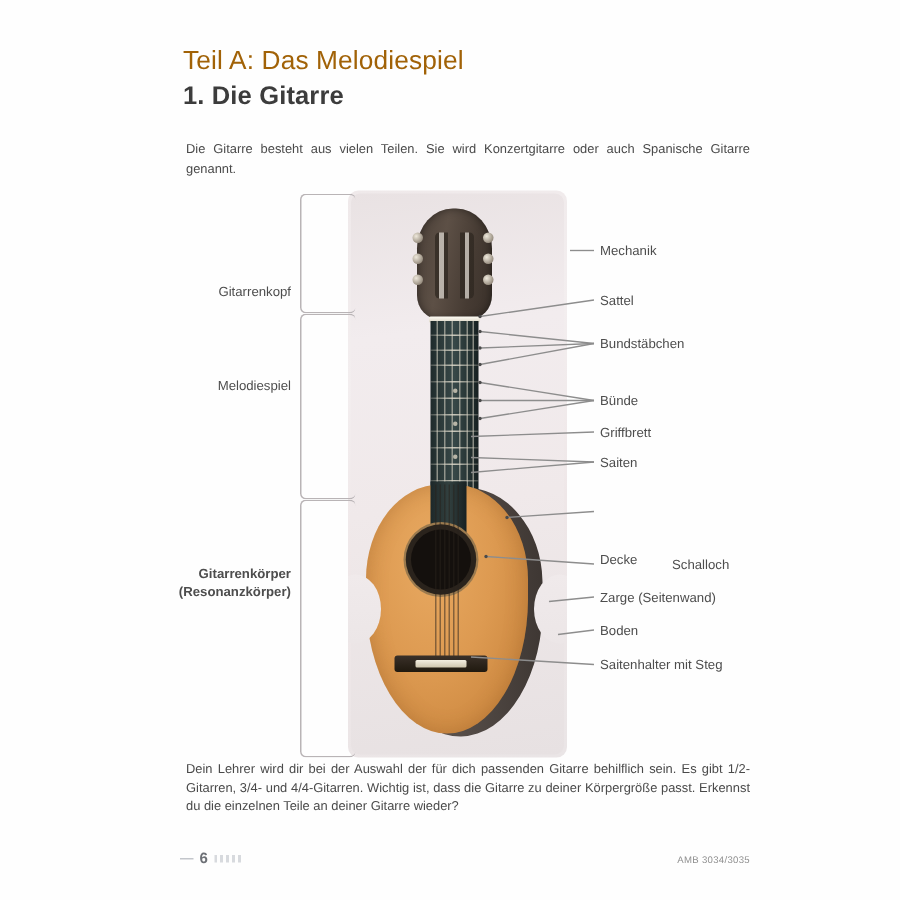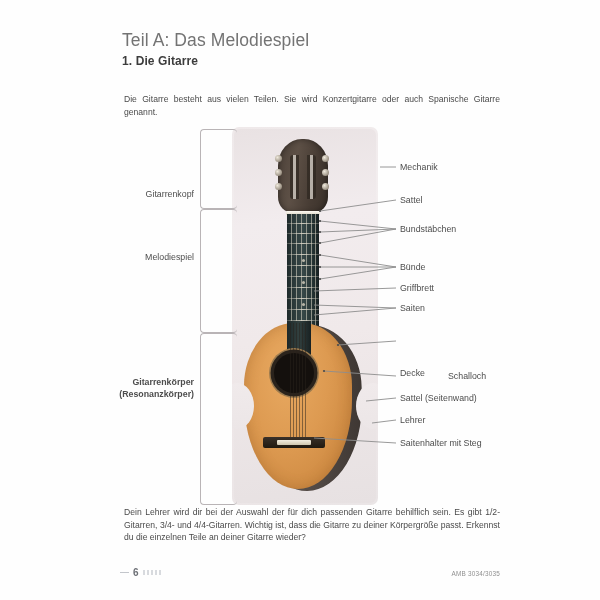--- a/index.html
+++ b/index.html
@@ -21,29 +21,29 @@
     background: #fefefe;
   }
 
   
   .h-part {
     position: absolute;
     left: 122px;
     top: 30px;
     font-size: 17.5px;
     font-weight: 400;
-    color: #737373;
+    color: #a16207;
     letter-spacing: 0.1px;
     white-space: nowrap;
   }
   .h-chapter {
     position: absolute;
     left: 122px;
     top: 54px;
-    font-size: 12px;
+    font-size: 17px;
     font-weight: bold;
     color: #3c3c3c;
     letter-spacing: 0.1px;
     white-space: nowrap;
   }
 
   
   .para {
     position: absolute;
     left: 124px;
@@ -411,22 +411,22 @@
     </div>
 
     <div class="lbl lbl-right" id="rl-0" style="left: 272px; top: 37px;">Mechanik</div>
     <div class="lbl lbl-right" id="rl-1" style="left: 272px; top: 70px;">Sattel</div>
     <div class="lbl lbl-right" id="rl-2" style="left: 272px; top: 99px;">Bundstäbchen</div>
     <div class="lbl lbl-right" id="rl-3" style="left: 272px; top: 137px;">Bünde</div>
     <div class="lbl lbl-right" id="rl-4" style="left: 272px; top: 158px;">Griffbrett</div>
     <div class="lbl lbl-right" id="rl-5" style="left: 272px; top: 178px;">Saiten</div>
     <div class="lbl lbl-right" id="rl-6" style="left: 272px; top: 211px; margin-top: 32px;">Decke</div>
     <div class="lbl lbl-right" id="rl-7" style="left: 272px; top: 246px; margin-left: 48px;">Schalloch</div>
-    <div class="lbl lbl-right" id="rl-8" style="left: 272px; top: 268px;">Sattel (Seitenwand)</div>
-    <div class="lbl lbl-right" id="rl-9" style="left: 272px; top: 290px;">Lehrer</div>
+    <div class="lbl lbl-right" id="rl-8" style="left: 272px; top: 268px;">Zarge (Seitenwand)</div>
+    <div class="lbl lbl-right" id="rl-9" style="left: 272px; top: 290px;">Boden</div>
     <div class="lbl lbl-right" id="rl-10" style="left: 272px; top: 313px;">Saitenhalter mit Steg</div>
   </div>
 
   <div class="para para-outro">Dein Lehrer wird dir bei der Auswahl der für dich passenden Gitarre behilflich sein. Es gibt 1/2-Gitarren, 3/4- und 4/4-Gitarren. Wichtig ist, dass die Gitarre zu deiner Körpergröße passt. Erkennst du die einzelnen Teile an deiner Gitarre wieder?</div>
 
   <div class="footer-left">
     <div class="fl-rule thin"></div>
     <div class="fl-num">6</div>
     <div class="fl-tail"></div>
   </div>

